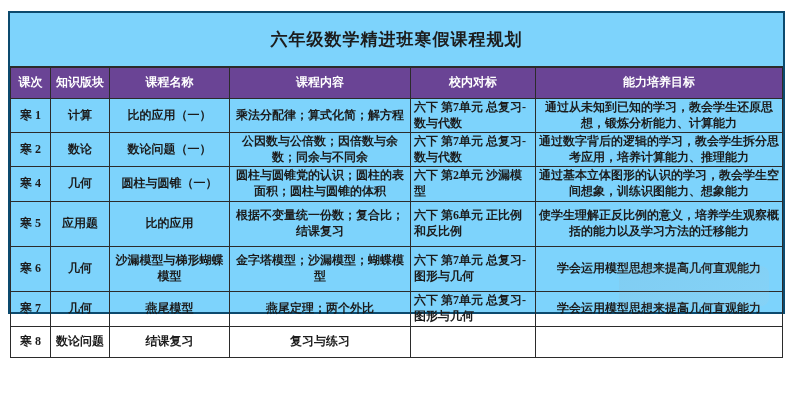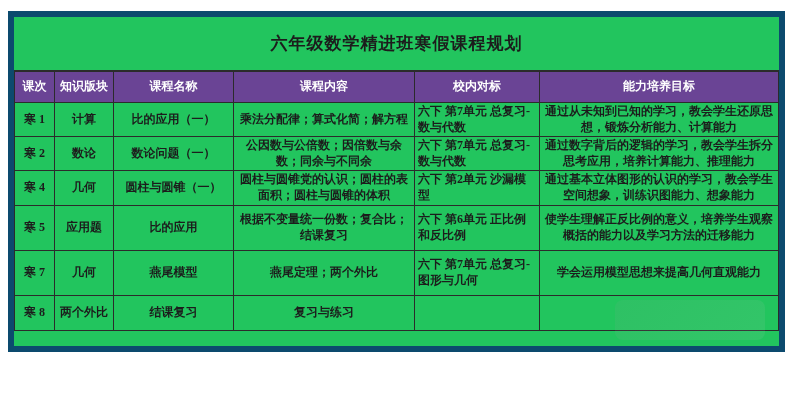--- a/index.html
+++ b/index.html
@@ -10,23 +10,23 @@
     background: #ffffff;
     font-family: "Liberation Serif", "DejaVu Serif", serif;
     color: #1c1c1c;
     overflow: hidden;
   }
   .sheet {
     position: absolute;
     left: 8px;
     top: 11px;
     width: 777px;
-    height: 341px;
-    border: 6px solid #0c4a6e;
-    background: #22c55e;
+    height: 303px;
+    border: 2px solid #0c4a6e;
+    background: #7dd3fc;
     box-sizing: border-box;
   }
   .title-band {
     height: 53px;
     display: flex;
     align-items: center;
     justify-content: center;
     font-size: 17px;
     font-weight: 600;
     letter-spacing: 1px;
@@ -129,30 +129,38 @@
       </tr>
       <tr>
         <td>寒 5</td>
         <td>应用题</td>
         <td>比的应用</td>
         <td>根据不变量统一份数；复合比；结课复习</td>
         <td class="school">六下 第6单元 正比例和反比例</td>
         <td>使学生理解正反比例的意义，培养学生观察概括的能力以及学习方法的迁移能力</td>
       </tr>
       <tr>
+        <td>寒 6</td>
+        <td>几何</td>
+        <td>沙漏模型与梯形蝴蝶模型</td>
+        <td>金字塔模型；沙漏模型；蝴蝶模型</td>
+        <td class="school">六下 第7单元 总复习-图形与几何</td>
+        <td>学会运用模型思想来提高几何直观能力</td>
+      </tr>
+      <tr>
         <td>寒 7</td>
         <td>几何</td>
         <td>燕尾模型</td>
         <td>燕尾定理；两个外比</td>
         <td class="school">六下 第7单元 总复习-图形与几何</td>
         <td>学会运用模型思想来提高几何直观能力</td>
       </tr>
       <tr>
         <td>寒 8</td>
-        <td>两个外比</td>
+        <td>数论问题</td>
         <td>结课复习</td>
         <td>复习与练习</td>
         <td class="school"></td>
         <td></td>
       </tr>
     </tbody>
   </table>
 
   <div class="watermark"></div>
 </div>

